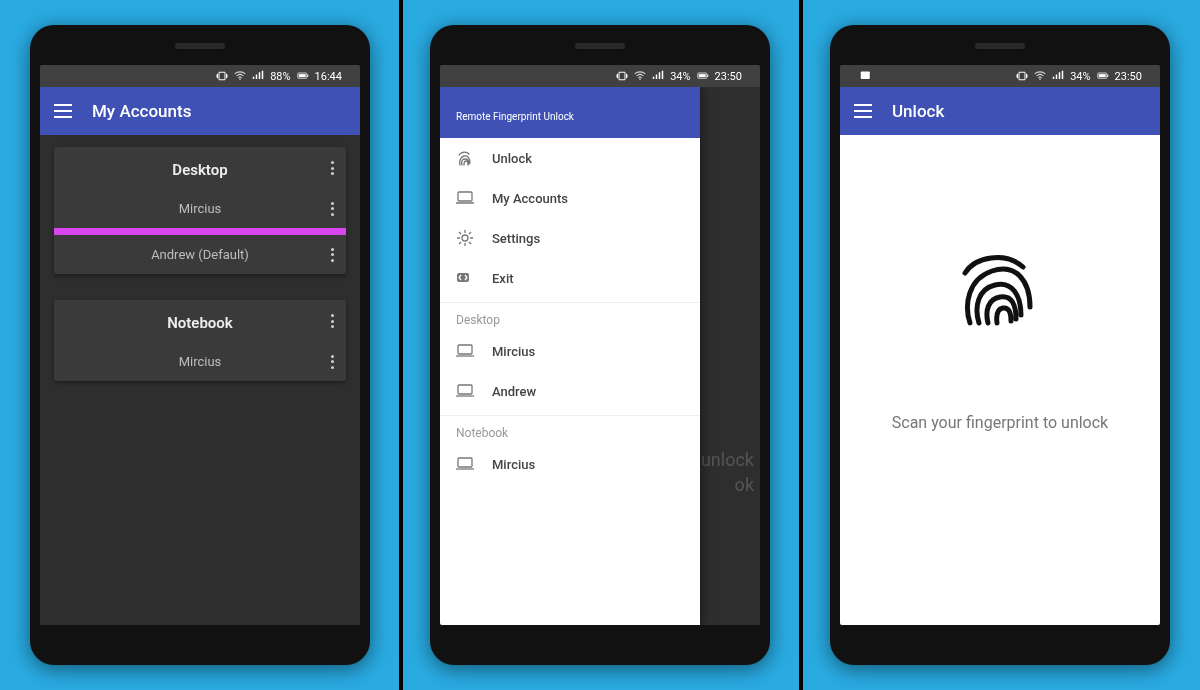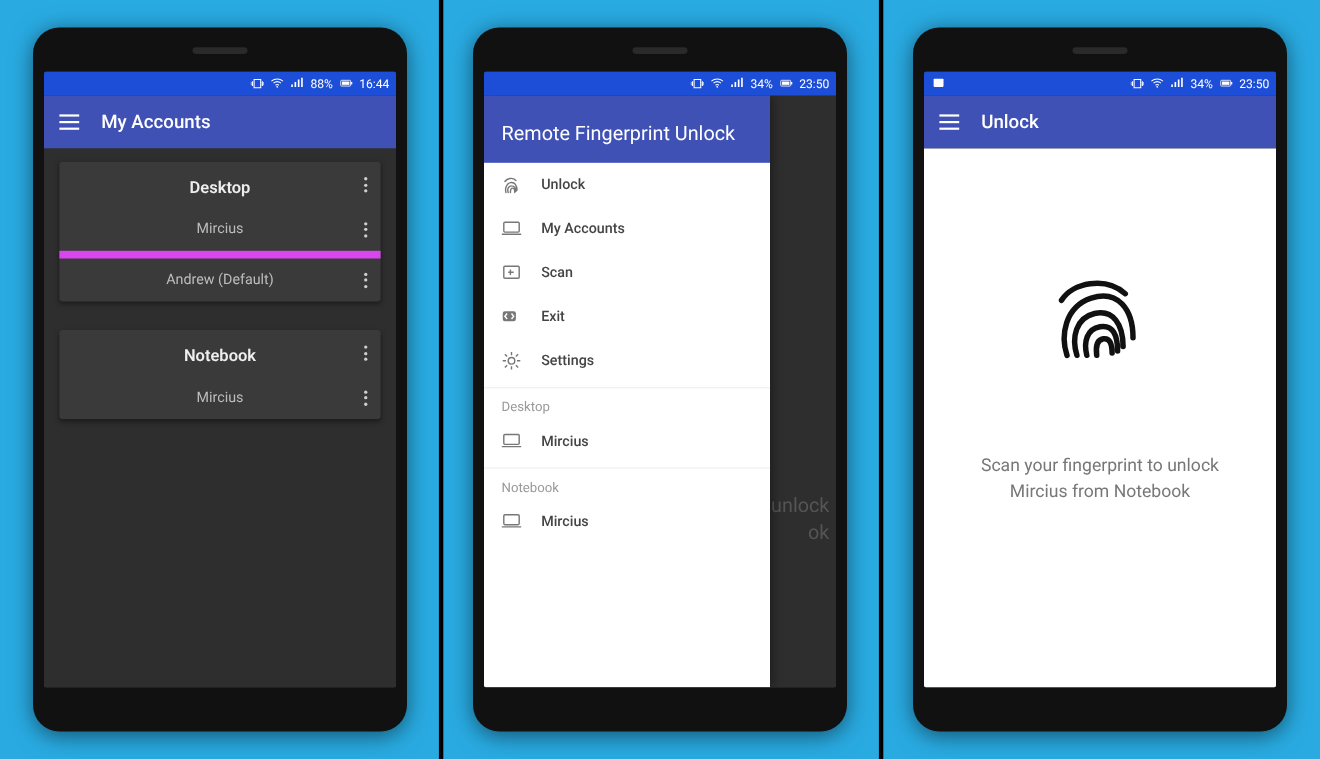--- a/index.html
+++ b/index.html
@@ -55,27 +55,27 @@
     border-radius: 2px;
     overflow: hidden;
     display: flex;
     flex-direction: column;
     position: relative;
   }
 
   
   .statusbar {
     height: 22px;
-    background: #1d4ed8;
+    background: #404040;
     color: #fff;
     font-size: 11px;
     display: flex;
     align-items: center;
     justify-content: flex-end;
-    padding: 0 6px;
+    padding: 0 18px;
     gap: 6px;
   }
   .statusbar .left-ic {
     margin-right: auto;
     margin-left: 2px;
   }
   .status-ic { width: 12px; height: 12px; display:inline-block; }
 
   
   .appbar {
@@ -162,21 +162,21 @@
     background:#fff;
     box-shadow: 3px 0 10px rgba(0,0,0,0.4);
     display:flex;
     flex-direction:column;
     overflow:hidden;
   }
   .drawer-header {
     background:#3f51b5;
     color:#fff;
     padding: 24px 16px 16px 16px;
-    font-size: 18px;
+    font-size: 10px;
   }
   .drawer .it {
     display:flex;
     align-items:center;
     gap: 18px;
     padding: 11px 16px;
     color:#444;
     font-size:13px;
     font-weight:500;
     cursor:pointer;
@@ -412,50 +412,50 @@
               <span class="ic">
                   <svg class="svg" viewBox="0 0 18 18">
                     <use href="#ic-laptop"></use>
                   </svg>
                 </span>
               <span>My Accounts</span>
             </div>
             <div class="it">
               <span class="ic">
                   <svg class="svg" viewBox="0 0 18 18">
-                    <use href="#ic-scan"></use>
-                  </svg>
-                </span>
-              <span>Scan</span>
+                    <use href="#ic-gear"></use>
+                  </svg>
+                </span>
+              <span>Settings</span>
             </div>
             <div class="it">
               <span class="ic">
                   <svg class="svg" viewBox="0 0 18 18">
                     <use href="#ic-exit"></use>
                   </svg>
                 </span>
               <span>Exit</span>
             </div>
-            <div class="it">
-              <span class="ic">
-                  <svg class="svg" viewBox="0 0 18 18">
-                    <use href="#ic-gear"></use>
-                  </svg>
-                </span>
-              <span>Settings</span>
-            </div>
 
             <div class="subh">Desktop</div>
             <div class="it">
               <span class="ic">
                   <svg class="svg" viewBox="0 0 18 18">
                     <use href="#ic-laptop"></use>
                   </svg>
                 </span>
               <span>Mircius</span>
+            </div>
+            <div class="it">
+              <span class="ic">
+                  <svg class="svg" viewBox="0 0 18 18">
+                    <use href="#ic-laptop"></use>
+                  </svg>
+                </span>
+              <span>Andrew</span>
             </div>
 
             <div class="subh">Notebook</div>
             <div class="it">
               <span class="ic">
                   <svg class="svg" viewBox="0 0 18 18">
                     <use href="#ic-laptop"></use>
                   </svg>
                 </span>
               <span>Mircius</span>
@@ -511,21 +511,20 @@
         </div>
 
         <div class="content-light">
           <div class="fp-big">
             <svg class="svg" viewBox="0 0 90 90">
                 <use href="#ic-fp-big"></use>
               </svg>
           </div>
           <div class="prompt">
             <div>Scan your fingerprint to unlock</div>
-            <div>Mircius from Notebook</div>
           </div>
         </div>
 
       </div>
     </div>
   </div>
 
 </div>
 
 </body></html>

